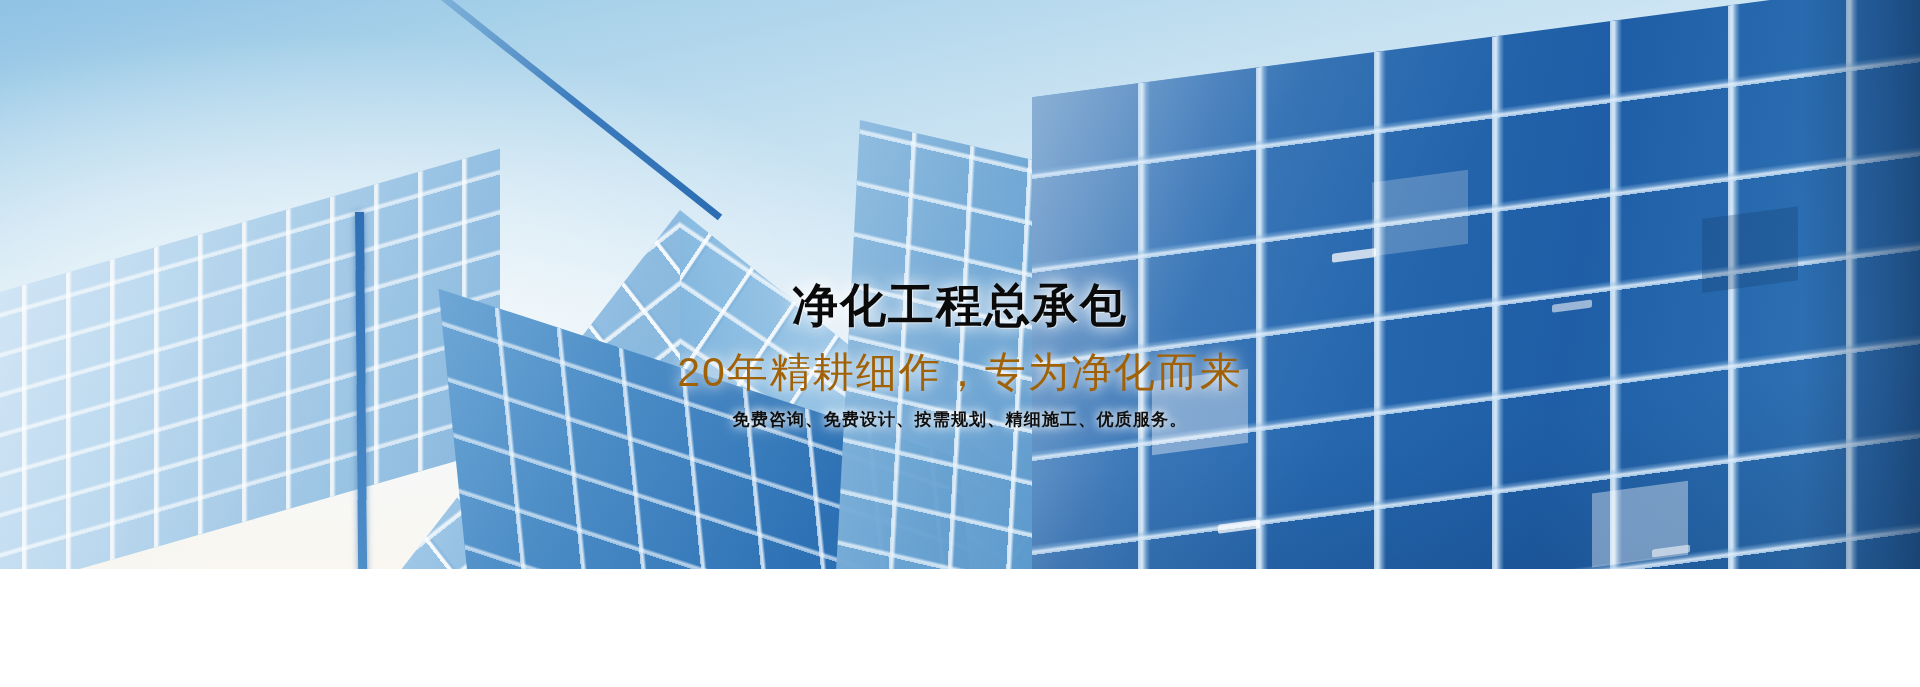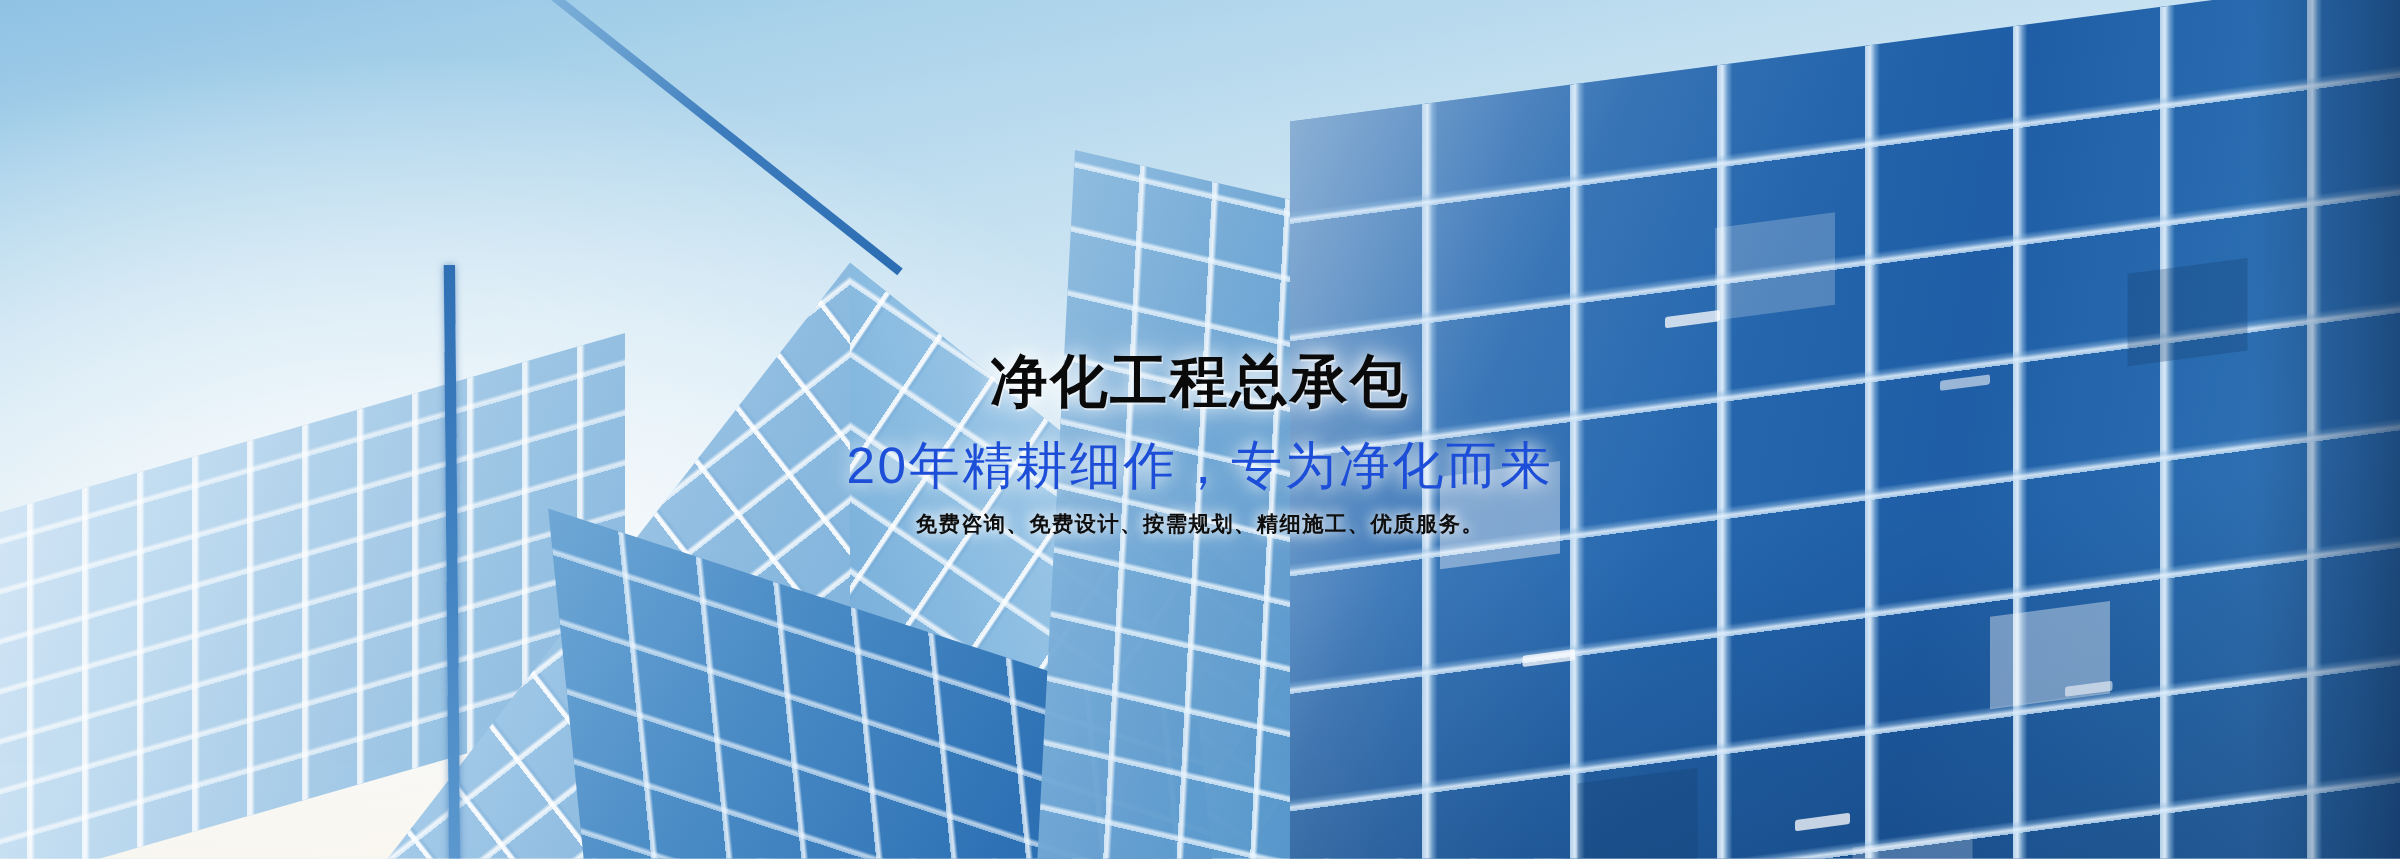--- a/index.html
+++ b/index.html
@@ -1,20 +1,20 @@
 <!DOCTYPE html>
 <html><head>
 <meta charset="utf-8">
 <style>
   html,body{margin:0;padding:0;background:#fff;}
   body{font-family:"Liberation Sans","DejaVu Sans",sans-serif;}
 
   .banner{
     position:relative;
-    width:1920px;height:687px;
+    width:1920px;height:569px;
     overflow:hidden;
     background:#cfe4f5;
   }
 
   
   .sky{
     position:absolute;inset:0;
     background:
       linear-gradient(168deg,#8fc2e4 0%,#a9d2ea 14%,#c2dff0 30%,#d8eaf6 46%,#e8f2fa 60%,#f0f6fb 72%,#eef4fa 86%,#e2eef8 100%);
   }
@@ -221,21 +221,21 @@
     line-height:1.18;
     margin:0;
     text-shadow:
       0 0 14px rgba(255,255,255,.95),
       0 0 26px rgba(255,255,255,.8),
       1px 1px 0 rgba(255,255,255,.55);
   }
   .hero-sub{
     font-size:41px;
     font-weight:normal;
-    color:#1d4ed8;
+    color:#a16207;
     letter-spacing:2px;
     line-height:1.3;
     margin:14px 0 0 0;
     text-shadow:
       0 0 12px rgba(255,255,255,.9),
       0 0 22px rgba(255,255,255,.7);
   }
   .hero-tag{
     font-size:17px;
     font-weight:bold;

